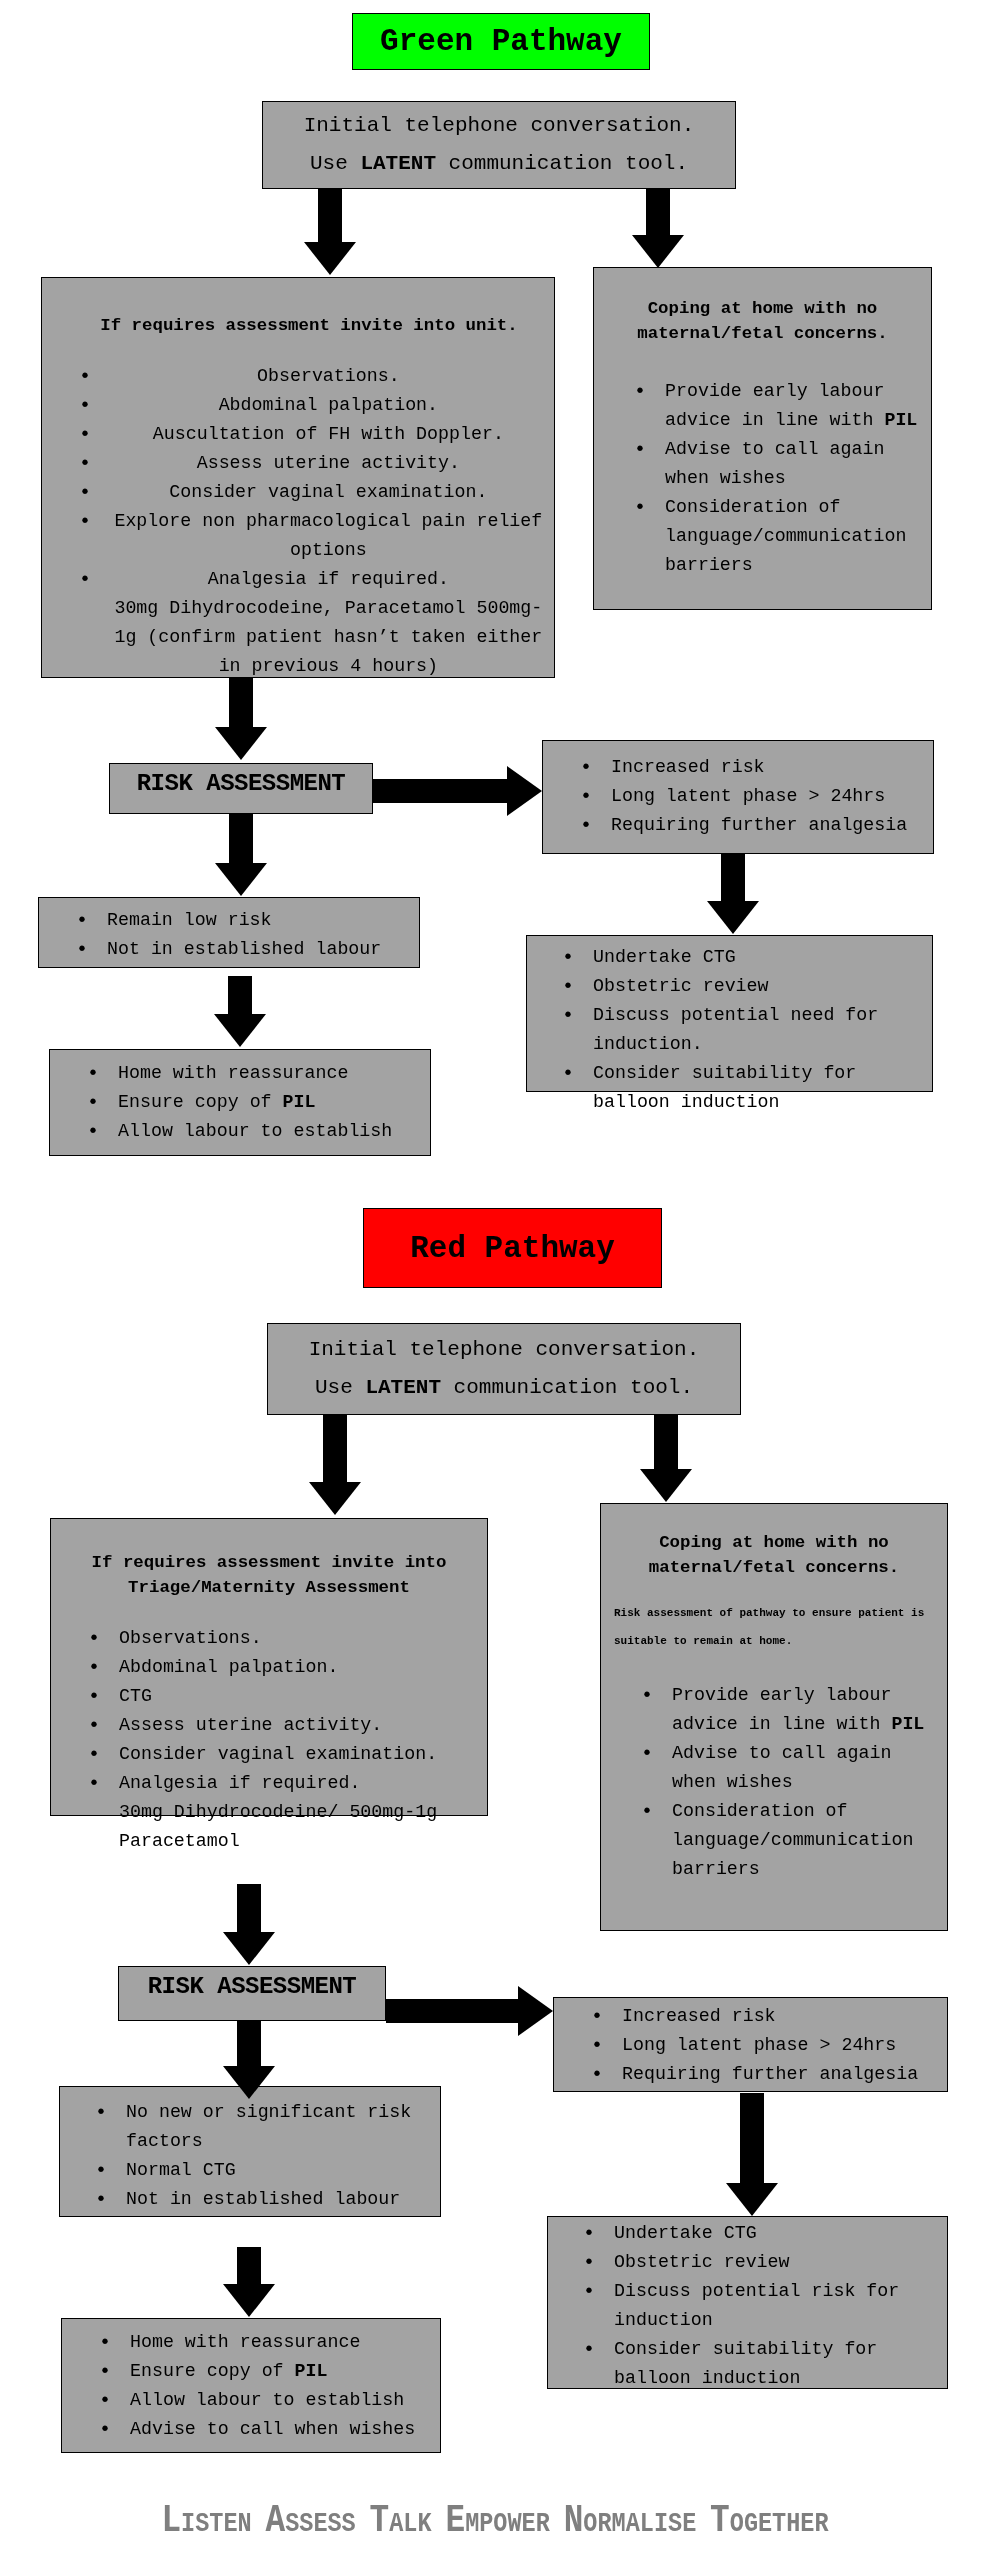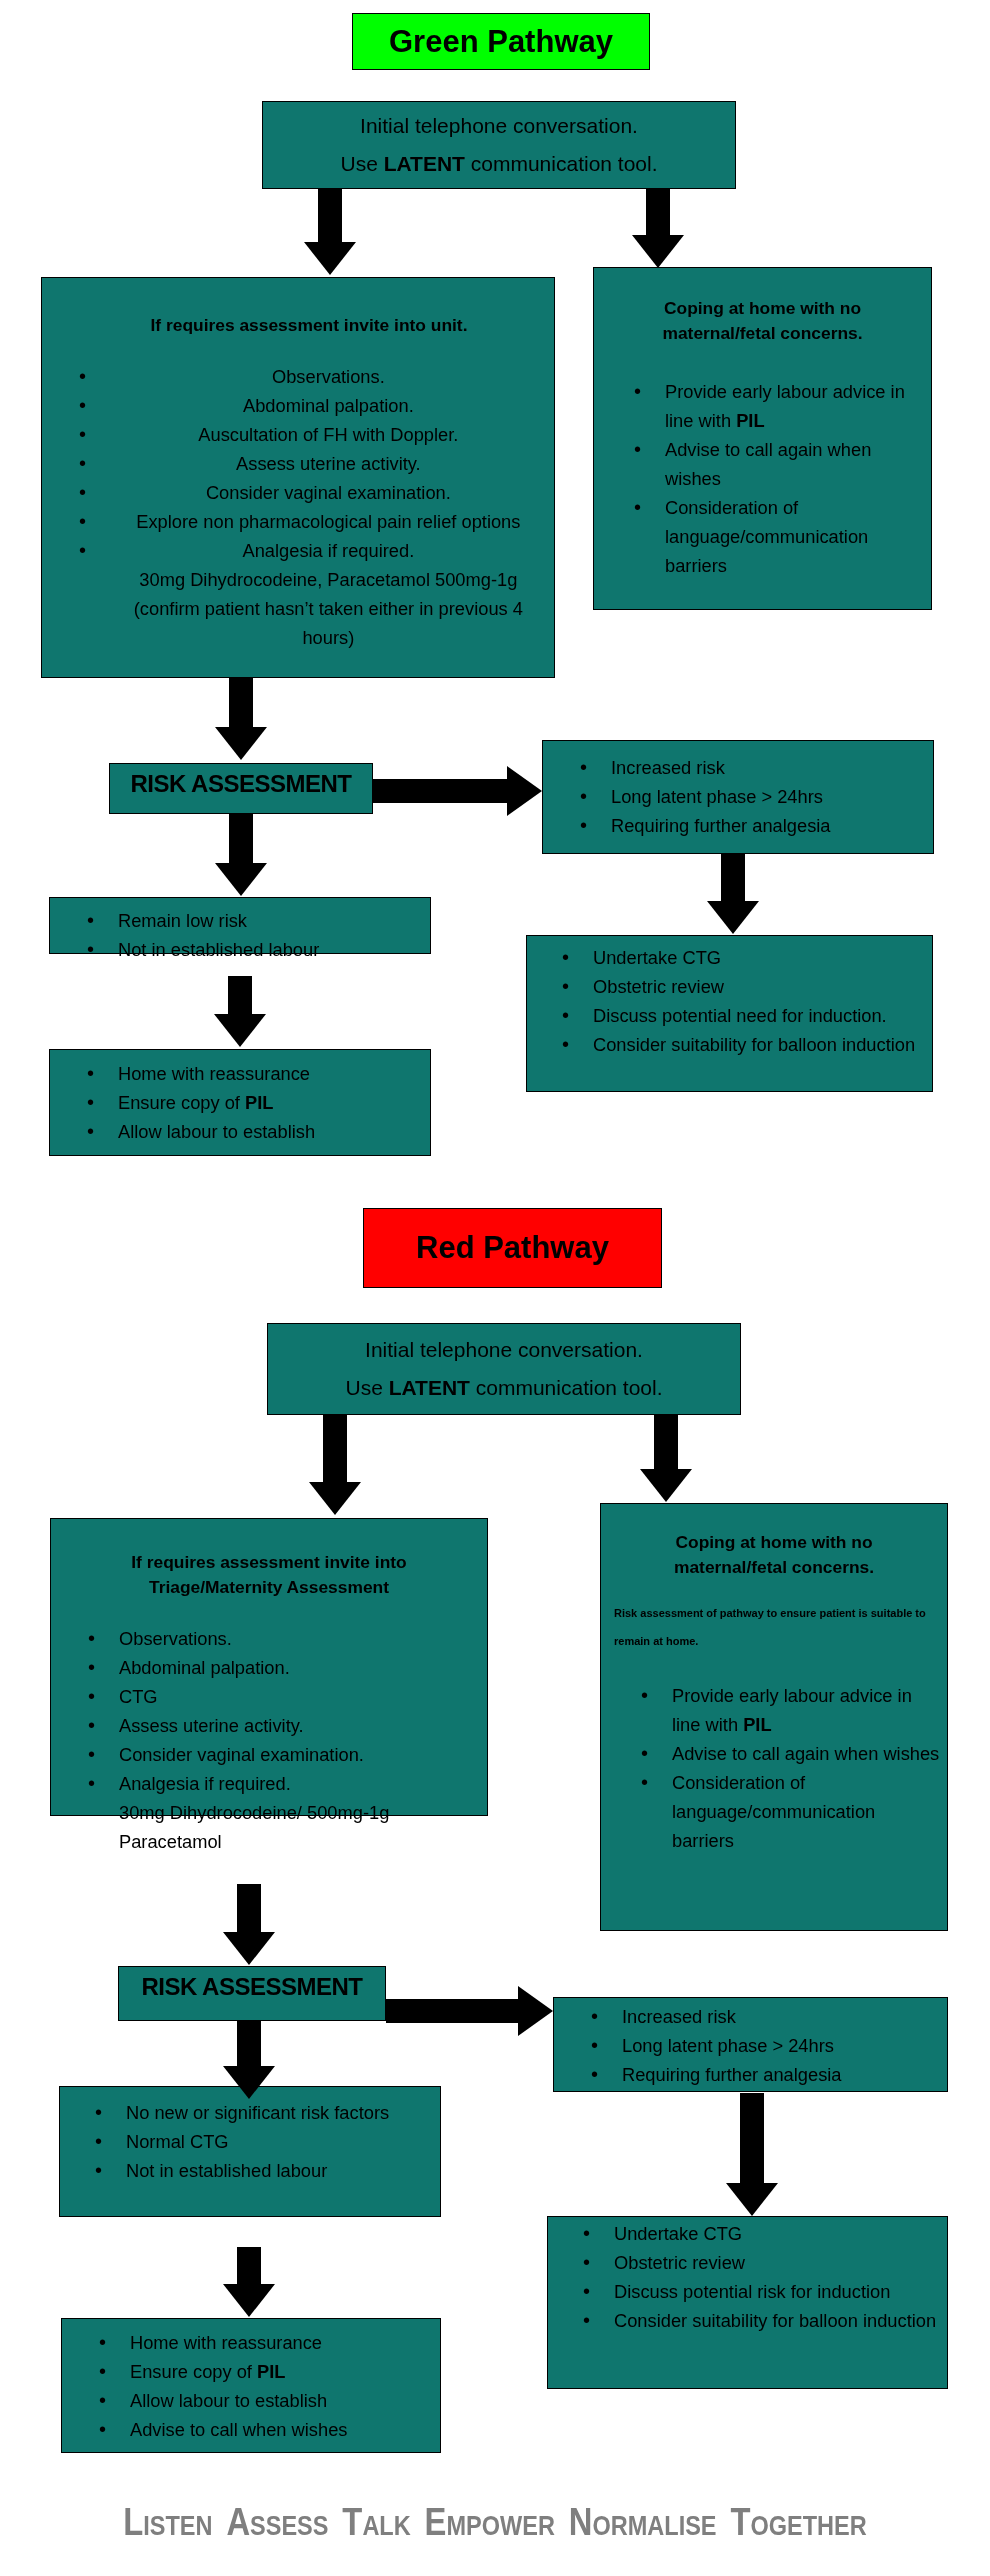--- a/index.html
+++ b/index.html
@@ -1,20 +1,20 @@
 <!DOCTYPE html>
 <html style="font-size:14.6px"><head>
 <meta charset="utf-8">
 <style>
   html,body{margin:0;padding:0;background:#ffffff;}
   #stage{
     position:relative;width:990px;height:2576px;background:#ffffff;
-    font-family:Liberation Sans, sans-serif;color:#000;overflow:hidden;
+    font-family:Liberation Mono, monospace;color:#000;overflow:hidden;
   }
-  .box{position:absolute;background:#0f766e;border:1.8px solid #000;box-sizing:border-box;z-index:1;}
+  .box{position:absolute;background:#a3a3a3;border:1.8px solid #000;box-sizing:border-box;z-index:1;}
   .title-box{display:flex;align-items:center;justify-content:center;
     font-weight:bold;font-size:31px;border-width:1.8px;z-index:1;}
   .green-bg{background:#00ff00;}
   .red-bg{background:#ff0000;}
   .tel-box{display:flex;flex-direction:column;align-items:center;justify-content:center;
     font-size:21px;line-height:38px;text-align:center;border-width:1.8px;}
   .risk-box{font-weight:bold;font-size:24px;letter-spacing:-0.5px;text-align:center;
     padding-top:5.5px;}
   .bighead{font-weight:bold;font-size:17.4px;line-height:25px;}
   .bighead.center{text-align:center;}
@@ -106,21 +106,21 @@
       <li>Long latent phase &gt; 24hrs</li>
       <li>Requiring further analgesia</li>
     </ul>
   </div>
 
   <div class="arrow-down" style="left:214px;top:814px;height:82px;width:53px;">
     <div class="stem"></div>
       <div class="head"></div>
   </div>
 
-  <div class="box" style="left:49px;top:897px;width:382px;height:57px;padding-top:8.2px;">
+  <div class="box" style="left:38px;top:897px;width:382px;height:71px;padding-top:8.2px;">
     <ul class="blt">
       <li>Remain low risk</li>
       <li> Not in established labour</li>
     </ul>
   </div>
 
   <div class="arrow-down" style="left:213px;top:976px;height:71px;width:53px;">
     <div class="stem"></div>
       <div class="head"></div>
   </div>

